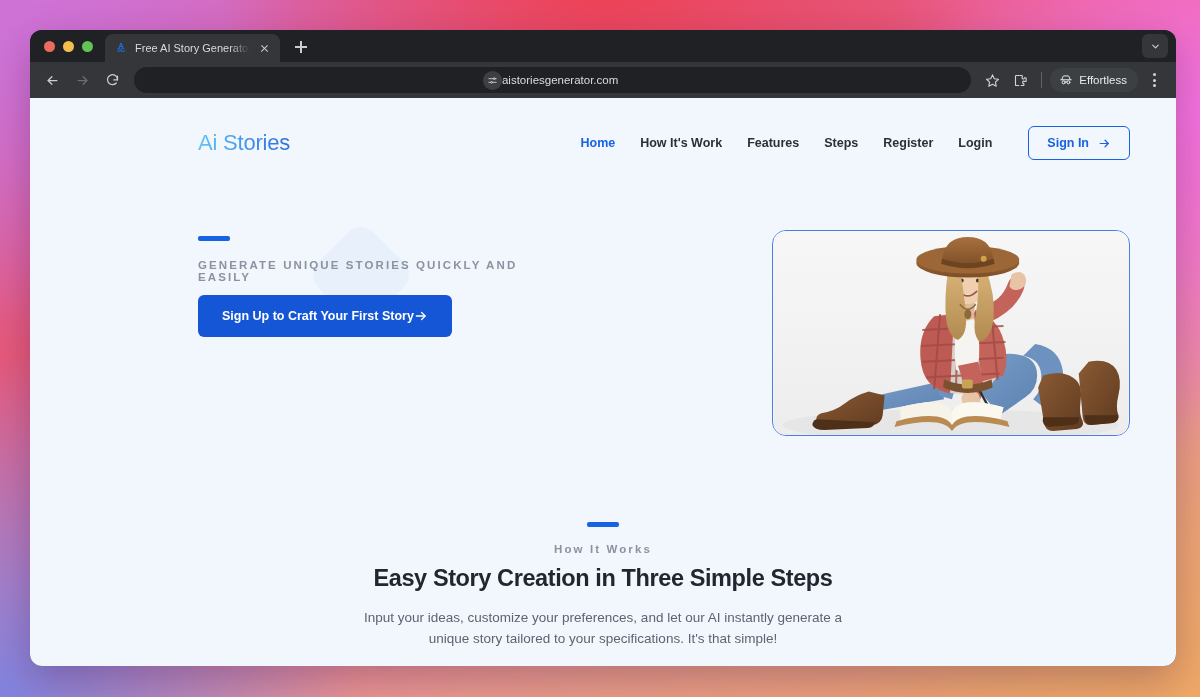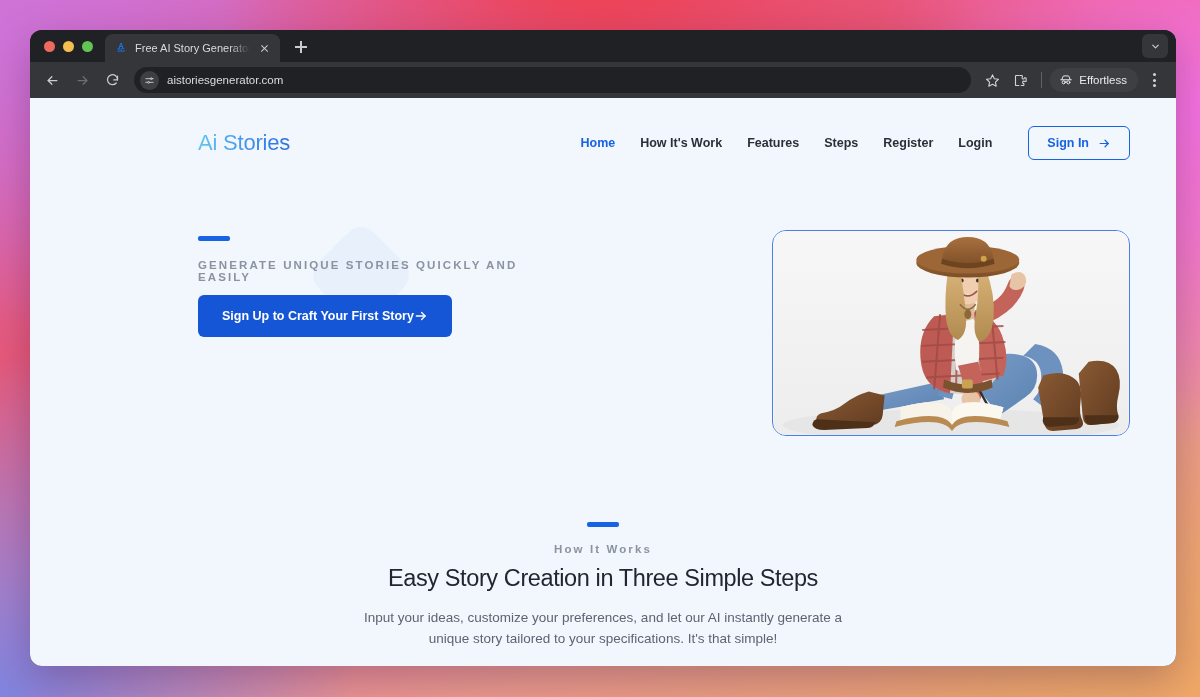--- a/index.html
+++ b/index.html
@@ -157,21 +157,21 @@
   .navbtn.disabled { color: #6b6e72; }
   .omnibox {
     flex: 1;
     height: 26px;
     background: #202124;
     border-radius: 14px;
     display: flex;
     align-items: center;
     padding: 0 10px 0 6px;
     margin: 0 6px;
-    gap: 8px;
+    justify-content: center;
   }
   .tune {
     width: 19px; height: 19px;
     border-radius: 50%;
     background: #3c4043;
     display: flex; align-items: center; justify-content: center;
     flex: 0 0 19px;
   }
   .url { font-size: 11.5px; color: #dadce0; white-space: nowrap; }
   .tb-icon {
@@ -350,21 +350,21 @@
   .hiw .rule { margin: 0 auto 16px; }
   .hiw-eyebrow {
     font-size: 11.5px;
     font-weight: 700;
     letter-spacing: 2.1px;
     color: #8b93a1;
     margin-bottom: 10px;
   }
   .hiw-title {
     font-size: 23.5px;
-    font-weight: 400;
+    font-weight: 700;
     color: #22262f;
     letter-spacing: -0.4px;
     margin-bottom: 16px;
   }
   .hiw-sub {
     font-size: 13.5px;
     line-height: 1.55;
     color: #5d6472;
     max-width: 520px;
     margin: 0 auto;

